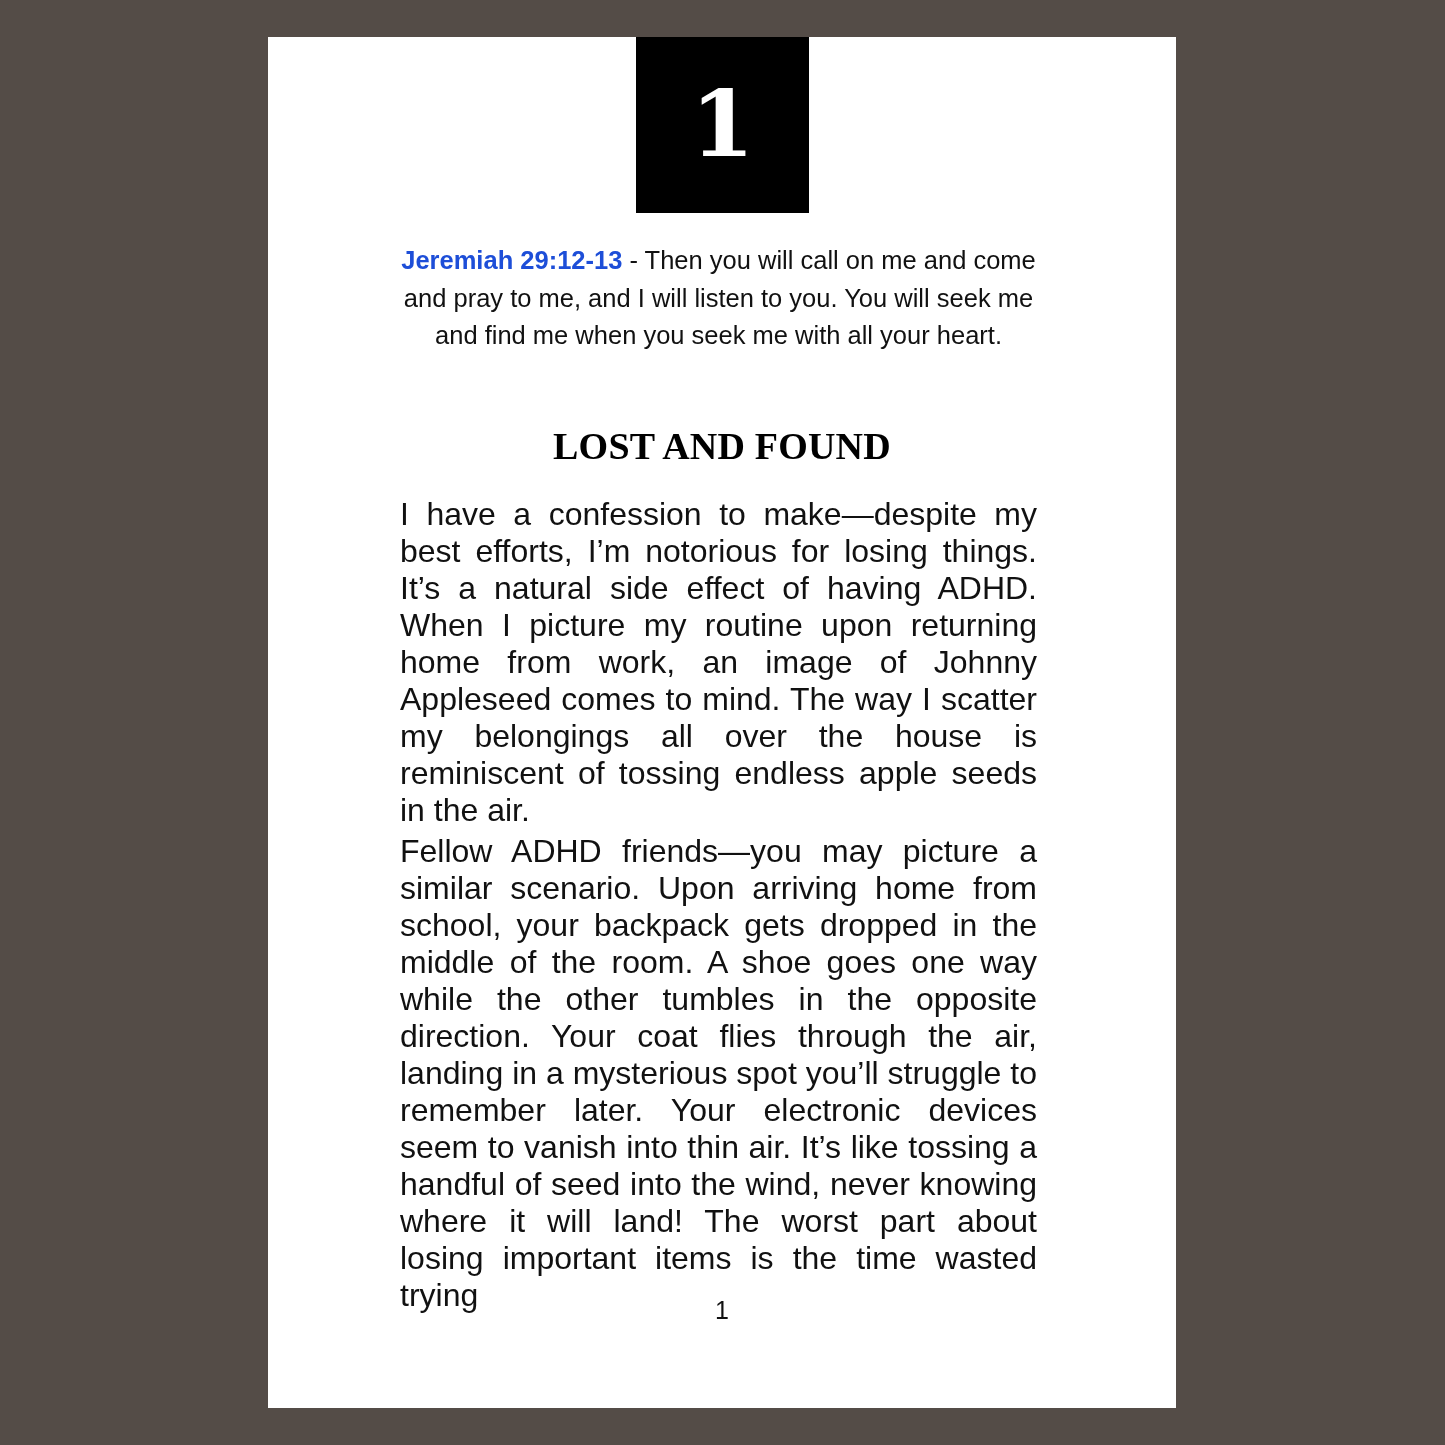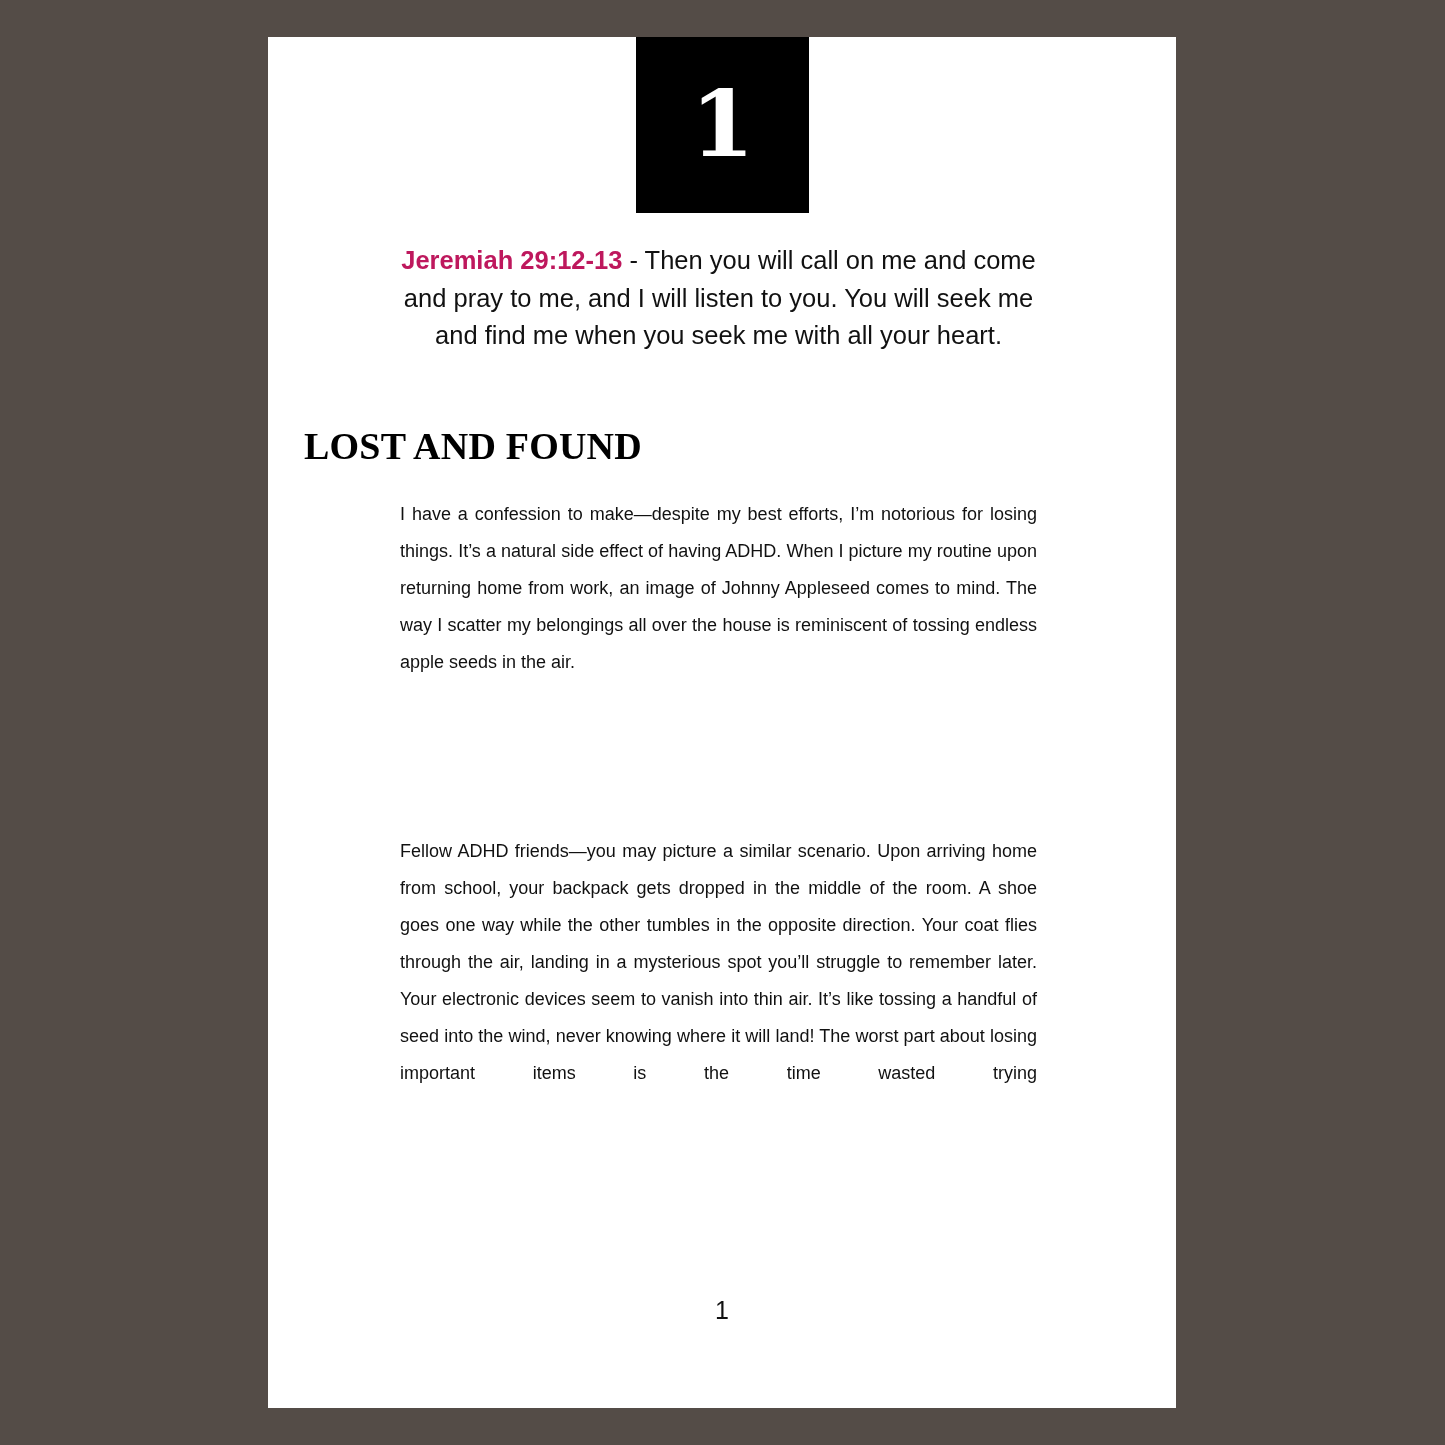--- a/index.html
+++ b/index.html
@@ -46,40 +46,40 @@
       left: 132px;
       top: 205px;
       width: 637px;
       text-align: center;
       font-size: 25.5px;
       line-height: 37.5px;
       color: #111111;
     }
     .verse-ref {
       font-weight: bold;
-      color: #be185d;
+      color: #1d4ed8;
     }
     .title {
       position: absolute;
       left: 0;
       top: 385px;
       width: 908px;
+      text-align: center;
       font-family: "Liberation Serif", "DejaVu Serif", serif;
       font-weight: bold;
       font-size: 38px;
       line-height: 48px;
       color: #000;
       letter-spacing: 0.2px;
-      padding-left: 36px;
     }
     .body-text {
       position: absolute;
       left: 132px;
       width: 637px;
-      font-size: 18px;
+      font-size: 32px;
       line-height: 37px;
       color: #111111;
       text-align: justify;
     }
     .body-text p {
       margin: 0;
     }
     .para1 { top: 459px; }
     .para2 { top: 796px; text-align-last: justify; }
     .page-number {

